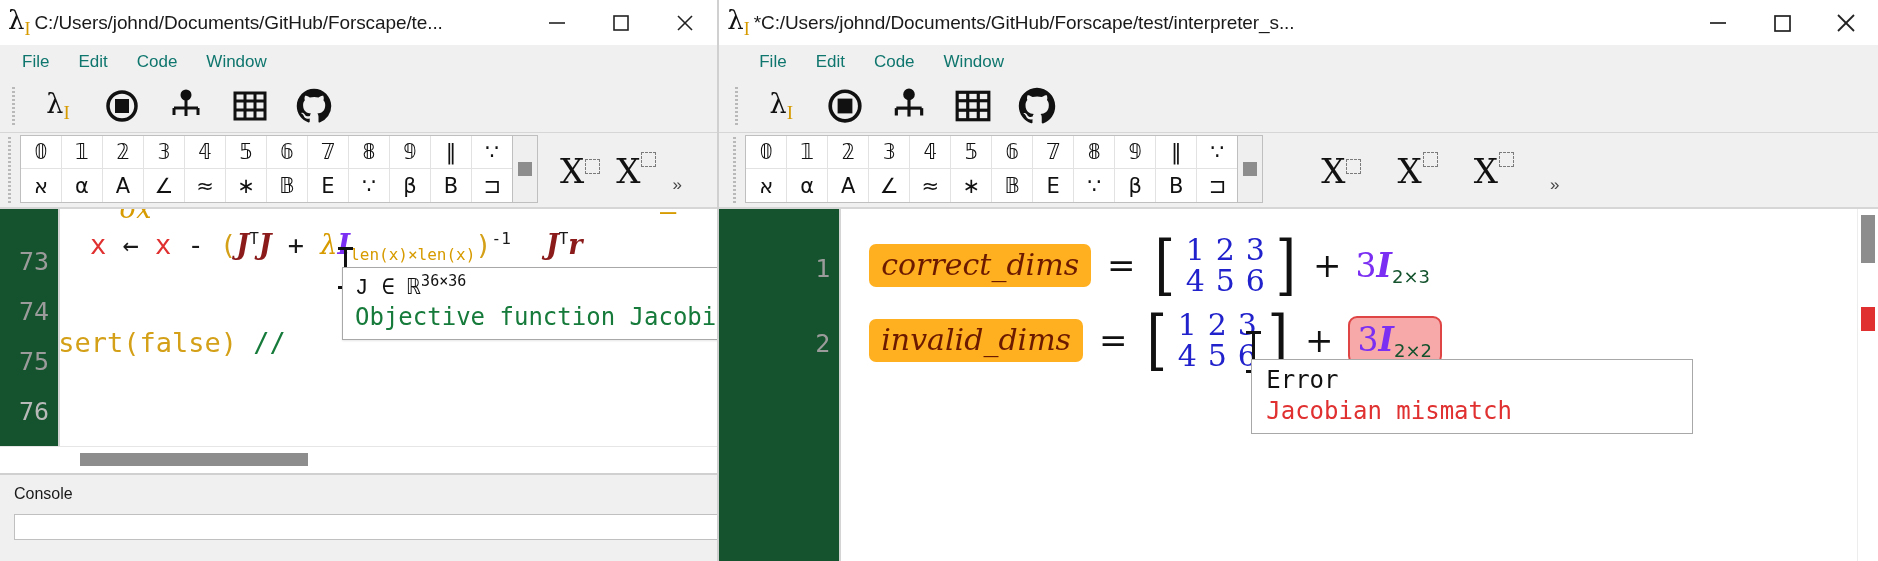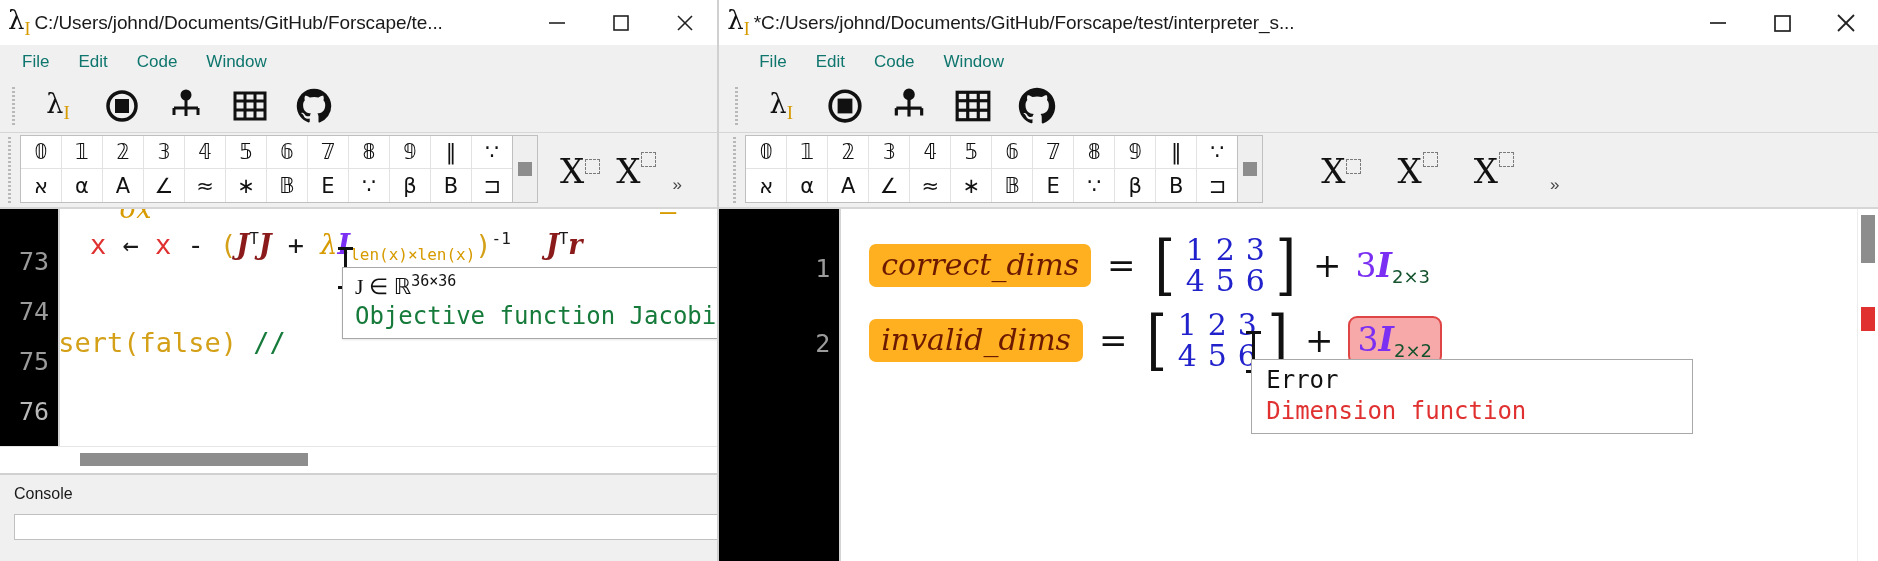--- a/index.html
+++ b/index.html
@@ -57,42 +57,42 @@
   .xbtns{display:flex;align-items:center;gap:4px;padding-left:16px;}
   .xbtn{display:flex;align-items:flex-start;justify-content:center;padding:2px 6px;}
   .xbtn .X{font-family:"DejaVu Serif",serif;font-size:34px;line-height:30px;color:#111;}
   .xbtn .box{width:13px;height:13px;border:1px dashed #7b7b7b;margin-top:3px;margin-left:1px;}
   .xbtn .box.hi{margin-top:-4px;}
   .chev{font-size:17px;color:#444;padding:0 6px;align-self:flex-end;padding-bottom:14px;}
   .palette:after{content:"";position:absolute;left:0;right:0;bottom:0;height:2px;background:#d6d6d6;}
 
   
   .editor{flex:1;display:flex;background:#ffffff;position:relative;overflow:hidden;}
-  .gutter{width:58px;flex:0 0 58px;background:#000000;border-right:2px solid #d4d4d4;
+  .gutter{width:58px;flex:0 0 58px;background:#14532d;border-right:2px solid #d4d4d4;
           display:flex;flex-direction:column;align-items:flex-end;padding-top:10px;}
   .lnum{font-family:"DejaVu Sans Mono",monospace;font-size:25px;color:#9b9b9b;padding-right:9px;line-height:50px;height:50px;}
   .canvas{flex:1;position:relative;overflow:hidden;background:#fff;}
   .codeline{position:absolute;white-space:nowrap;font-family:"DejaVu Sans Mono",monospace;font-size:27px;}
   .var{color:#e03030;}
   .op{color:#1a1a1a;}
   .jmat{color:#8b1a1a;font-style:italic;font-weight:bold;font-family:"DejaVu Serif",serif;}
   .lam-y{color:#d79b00;font-style:italic;font-family:"DejaVu Serif",serif;}
   .idmat{color:#7b2ff2;font-style:italic;font-weight:bold;font-family:"DejaVu Serif",serif;}
   .sub{font-size:16px;vertical-align:sub;color:#d79b00;}
   .sup{font-size:16px;vertical-align:super;color:#1a1a1a;}
   .kw{color:#d4a017;}
   .paren{color:#d4a017;}
   .cmt{color:#157a3a;}
 
   
   .tooltip{position:absolute;background:#ffffff;border:1px solid #a8a8a8;
            font-family:"DejaVu Sans Mono",monospace;box-shadow:0 1px 2px rgba(0,0,0,.10);}
   .tt-line1{font-size:22px;color:#111;padding:4px 10px 0 12px;white-space:nowrap;}
   .tt-line2{font-size:24px;color:#157a3a;padding:2px 10px 8px 12px;white-space:nowrap;}
-  .bb{font-family:Liberation Serif, serif;}
+  .bb{font-family:Liberation Mono, monospace;}
   .tt-sup{font-size:15px;vertical-align:super;}
 
   
   .ibeam{position:absolute;width:3px;background:#111;}
   .ibeam:before,.ibeam:after{content:"";position:absolute;left:-6px;width:15px;height:3px;background:#111;}
   .ibeam:before{top:0;}
   .ibeam:after{bottom:0;}
 
   
   .hscroll{height:26px;flex:0 0 26px;background:#fff;border-top:1px solid #e6e6e6;position:relative;}
@@ -480,21 +480,21 @@
             <span class="coef">3</span>
             <span class="ital-I">I</span>
             <span class="dims">2×2</span>
           </span>
         </div>
 
         <div class="ibeam" style="left:411px;top:122px;height:42px;"></div>
 
         <div class="errtip" style="left:410px;top:150px;width:440px;">
           <div class="t1">Error</div>
-          <div class="t2">Dimension function</div>
+          <div class="t2">Jacobian mismatch</div>
         </div>
 
         <div class="vscroll">
           <div class="vthumb" style="top:6px;height:48px;"></div>
           <div class="vmark" style="top:98px;height:24px;"></div>
         </div>
       </div>
     </div>
   </div>
 

